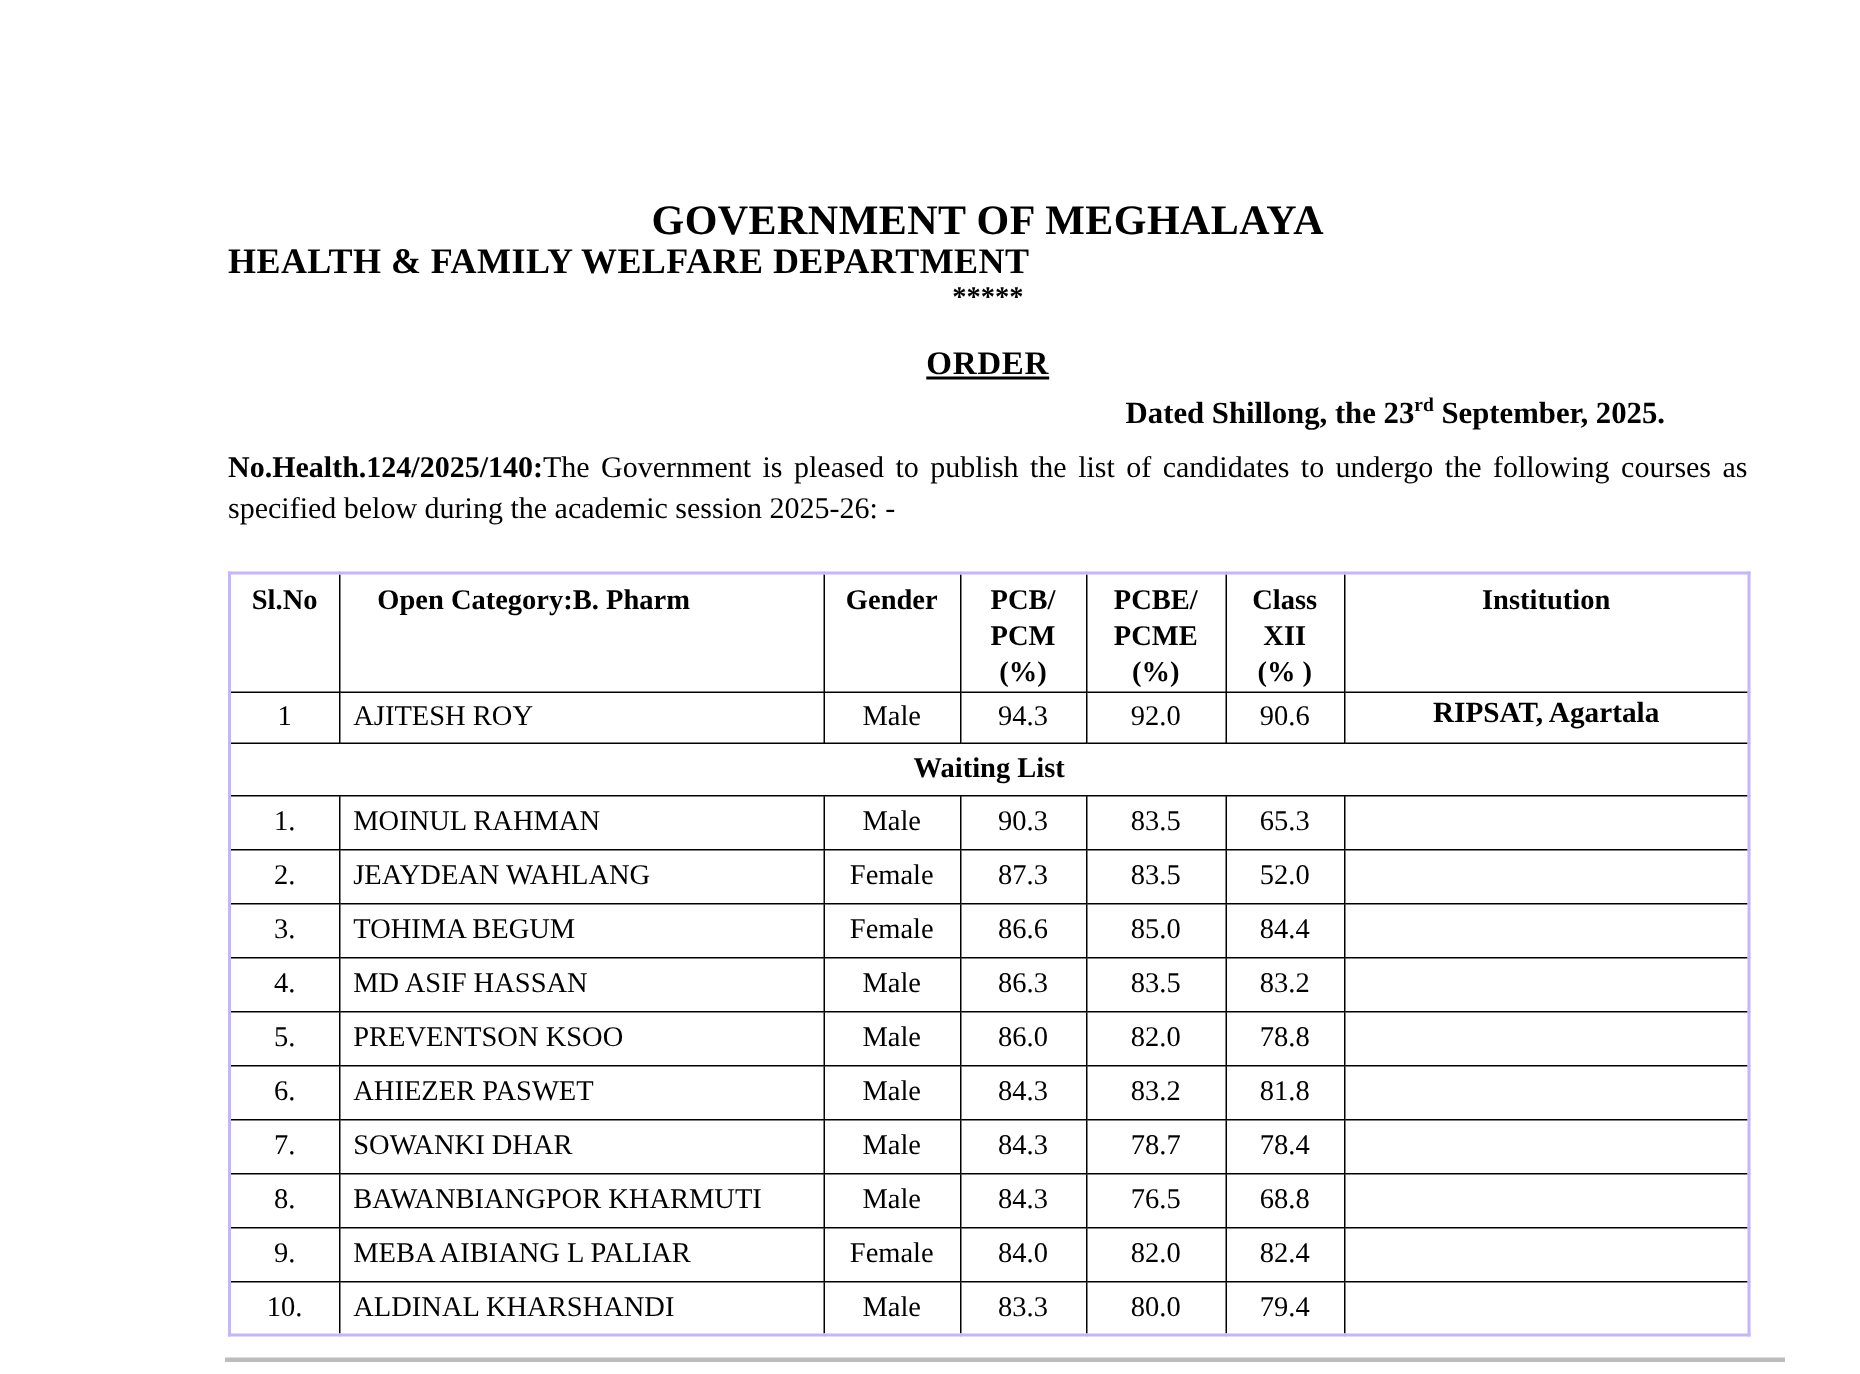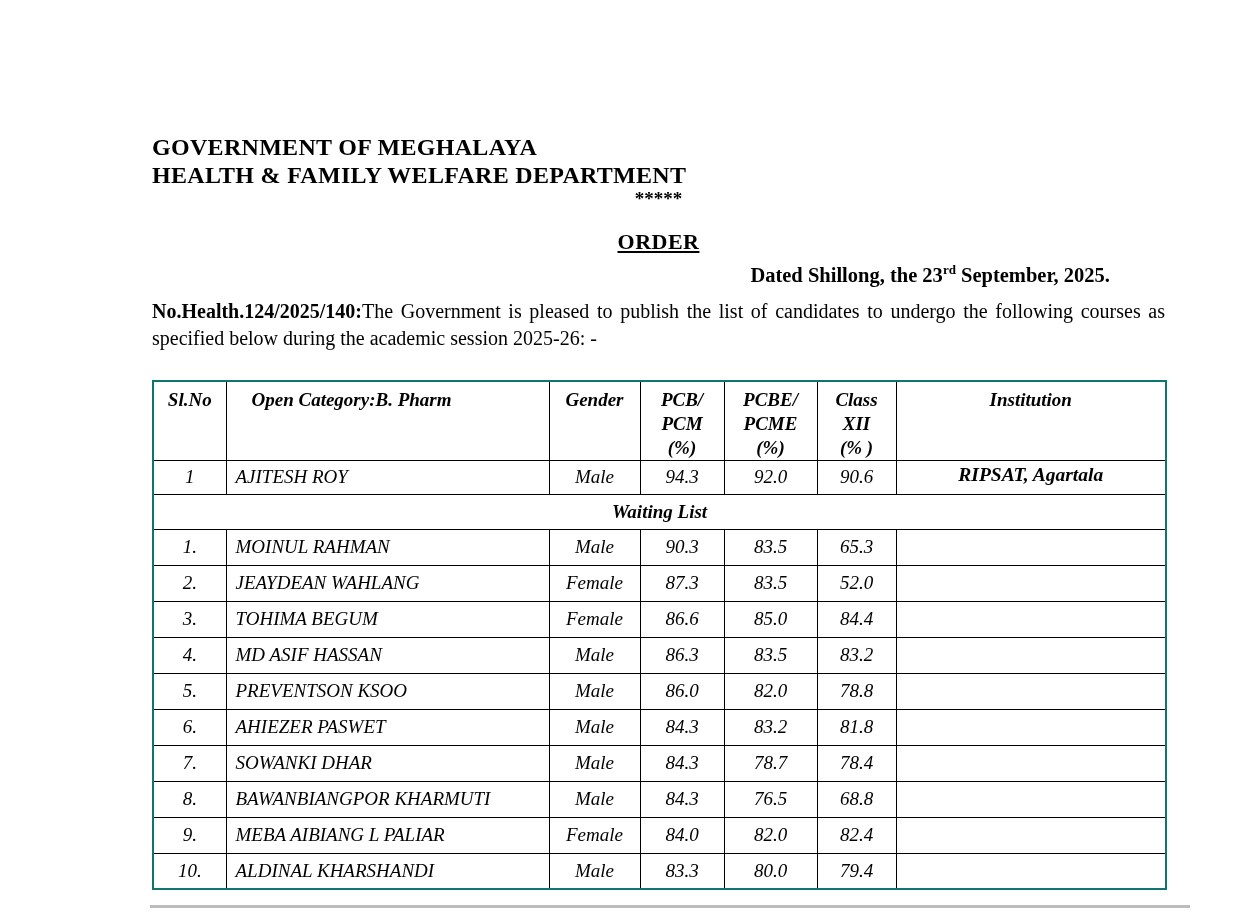--- a/index.html
+++ b/index.html
@@ -11,22 +11,22 @@
     color: #000000;
     overflow: hidden;
   }
   .content {
     position: absolute;
     left: 152px; top: 0;
     width: 1013px;
   }
   .title-line1 {
     margin-top: 134px;
-    font-size: 24px; line-height: 27px;
-    font-weight: bold; text-align: left;
+    font-size: 28px; line-height: 27px;
+    font-weight: bold; text-align: center;
     letter-spacing: 0.3px;
   }
   .title-line2 {
     font-size: 24px; line-height: 29px;
     font-weight: bold; text-align: left;
     letter-spacing: 0.3px;
   }
   .stars {
     font-size: 19px; line-height: 17px;
     font-weight: bold; text-align: center;
@@ -52,22 +52,21 @@
     font-size: 20px; line-height: 27.5px;
     text-align: justify;
   }
   .ref-no { font-weight: bold; }
 
   table.candidates {
     margin-top: 27px;
     width: 1013px;
     border-collapse: collapse;
     table-layout: fixed;
-    border: 2px solid #0f766e;
-    font-style: italic;
+    border: 2px solid #c4b5fd;
   }
   table.candidates th, table.candidates td {
     border: 1.5px solid #000;
     font-size: 19px;
     overflow: hidden;
   }
   table.candidates th {
     font-weight: bold;
     vertical-align: top;
     padding-top: 6px;

